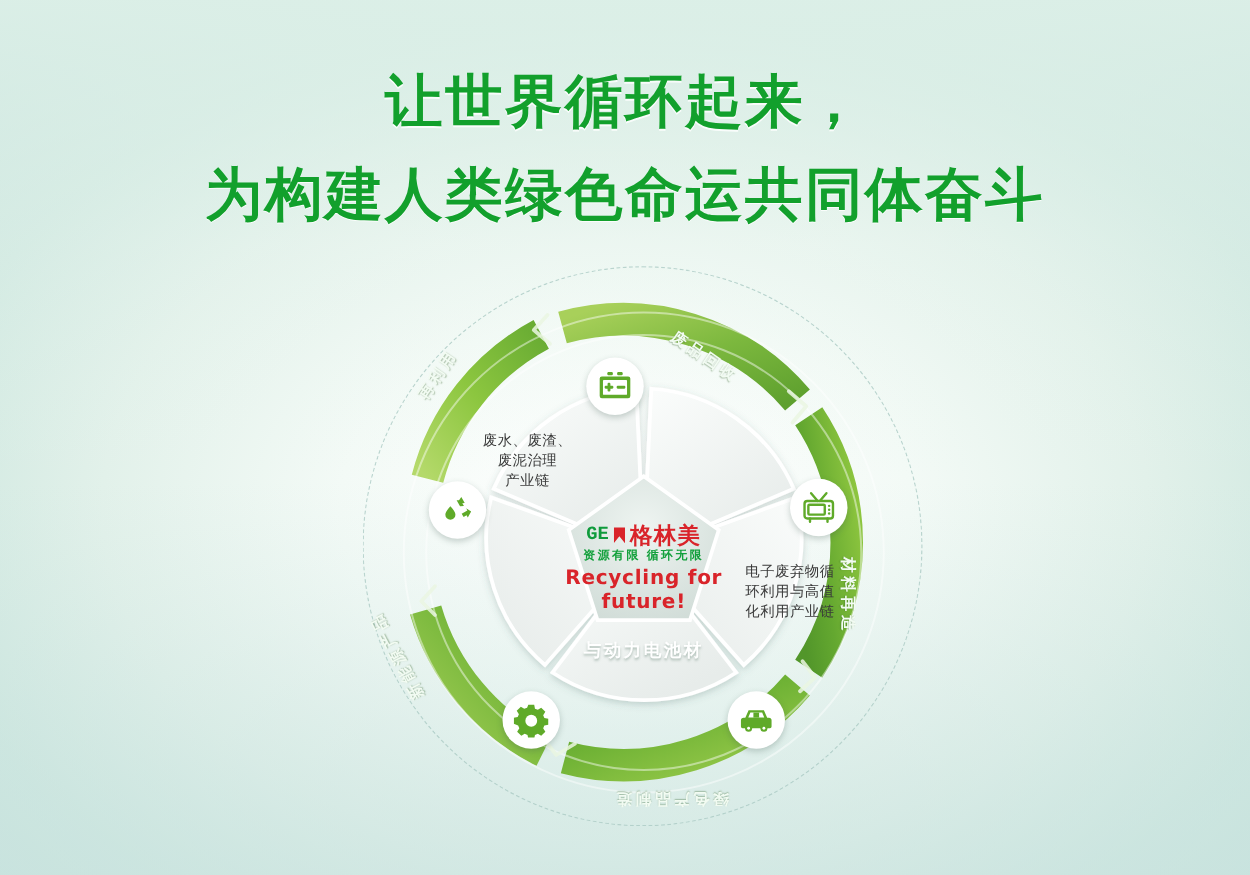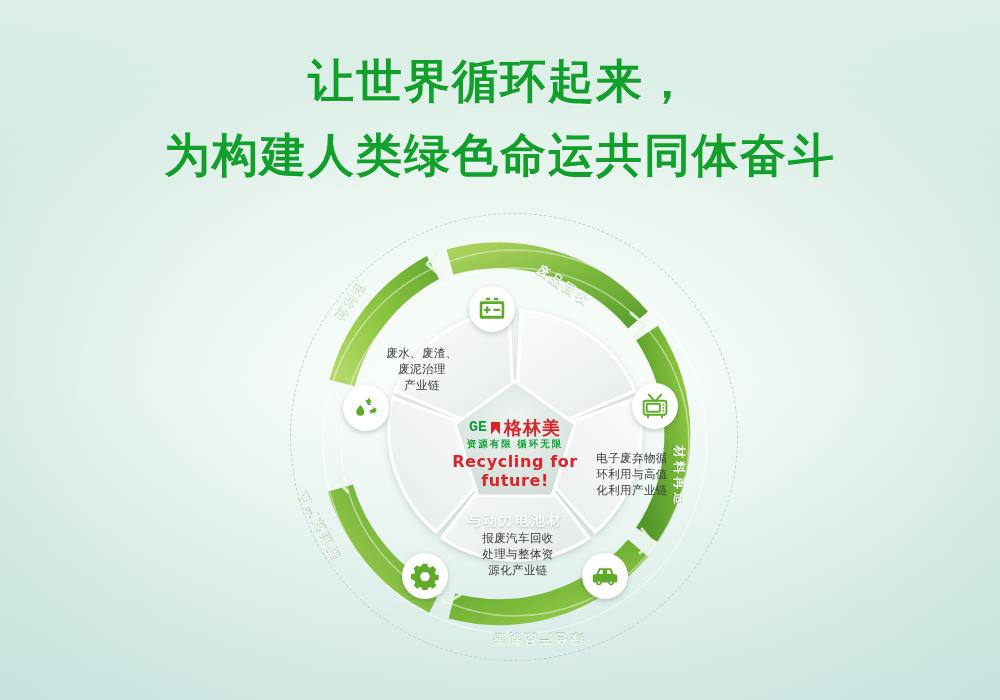--- a/index.html
+++ b/index.html
@@ -271,23 +271,20 @@
         <path d="M26.4 12.8l2.9 5.1-2.2.1 1.3 2.3-3.6-.1-3-5.3 2.2-.1z" opacity="0"></path>
       </svg>
     </span>
   </div>
 
 
   <div class="sector-label" style="left:292px;top:245px;width:100px;">电子废弃物循
 环利用与高值
 化利用产业链</div>
 
-  <div class="sector-label" style="left:178px;top:325px;width:100px;">报废汽车回收
-处理与整体资
-源化产业链</div>
 
 
   <div class="sector-label" style="left:78px;top:140px;width:108px;">废水、废渣、
 废泥治理
 产业链</div>
 
   <div class="ring-label" style="left:48px;top:105px;transform:rotate(-56deg);transform-origin:left center;font-size:12px;">再利用</div>
 
   <div class="ring-label" style="left:248px;top:55px;transform:rotate(34deg);transform-origin:left center;">废品回收</div>
 

